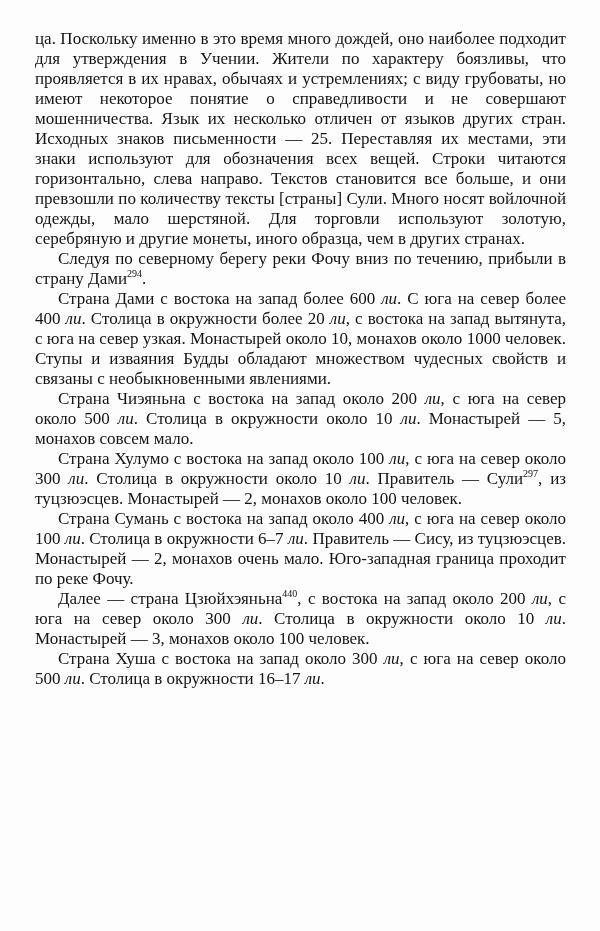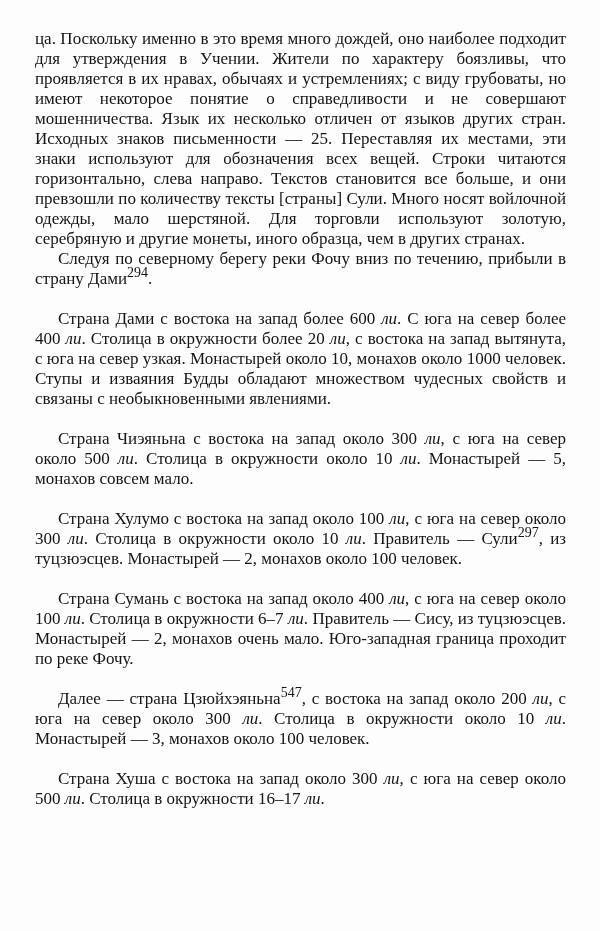--- a/index.html
+++ b/index.html
@@ -27,47 +27,46 @@
     text-align: justify;
   }
   p.para {
     margin: 0;
     padding: 0;
   }
   p.para.indent {
     text-indent: 23px;
   }
   p.para.gap {
-    margin-top: 20px;
   }
   .it {
     font-style: italic;
   }
   sup.fn {
-    font-size: 14px;
+    font-size: 10px;
     line-height: 0;
     vertical-align: super;
   }
   .page-number {
     position: absolute;
     left: 34px;
     top: 872px;
     font-size: 16px;
     line-height: 20px;
     color: #b91c1c;
   }
 </style>
 </head>
 <body>
 
 <div class="page">
   <div class="text-block" id="text-container">
       <p class="para"><span>ца. Поскольку именно в это время много дождей, оно наиболее подходит для утверждения в Учении. Жители по характеру боязливы, что проявляется в их нравах, обычаях и устремлениях; с виду грубоваты, но имеют некоторое понятие о справедливости и не совершают мошенничества. Язык их несколько отличен от языков других стран. Исходных знаков письменности — 25. Переставляя их местами, эти знаки используют для обозначения всех вещей. Строки читаются горизонтально, слева направо. Текстов становится все больше, и они превзошли по количеству тексты [страны] Сули. Много носят войлочной одежды, мало шерстяной. Для торговли используют золотую, серебряную и другие монеты, иного образца, чем в других странах.</span></p>
       <p class="para indent"><span>Следуя по северному берегу реки Фочу вниз по течению, прибыли в страну Дами</span><sup class="fn">294</sup><span>.</span></p>
       <p class="para indent gap"><span>Страна Дами с востока на запад более 600 </span><span class="it">ли</span><span>. С юга на север более 400 </span><span class="it">ли</span><span>. Столица в окружности более 20 </span><span class="it">ли</span><span>, с востока на запад вытянута, с юга на север узкая. Монастырей около 10, монахов около 1000 человек. Ступы и изваяния Будды обладают множеством чудесных свойств и связаны с необыкновенными явлениями.</span></p>
-      <p class="para indent gap"><span>Страна Чиэяньна с востока на запад около 300 </span><span class="it">ли</span><span>, с юга на север около 500 </span><span class="it">ли</span><span>. Столица в окружности около 10 </span><span class="it">ли</span><span>. Монастырей — 5, монахов совсем мало.</span></p>
+      <p class="para indent gap"><span>Страна Чиэяньна с востока на запад около 200 </span><span class="it">ли</span><span>, с юга на север около 500 </span><span class="it">ли</span><span>. Столица в окружности около 10 </span><span class="it">ли</span><span>. Монастырей — 5, монахов совсем мало.</span></p>
       <p class="para indent gap"><span>Страна Хулумо с востока на запад около 100 </span><span class="it">ли</span><span>, с юга на север около 300 </span><span class="it">ли</span><span>. Столица в окружности около 10 </span><span class="it">ли</span><span>. Правитель — Сули</span><sup class="fn">297</sup><span>, из туцзюэсцев. Монастырей — 2, монахов около 100 человек.</span></p>
       <p class="para indent gap"><span>Страна Сумань с востока на запад около 400 </span><span class="it">ли</span><span>, с юга на север около 100 </span><span class="it">ли</span><span>. Столица в окружности 6–7 </span><span class="it">ли</span><span>. Правитель — Сису, из туцзюэсцев. Монастырей — 2, монахов очень мало. Юго-западная граница проходит по реке Фочу.</span></p>
-      <p class="para indent gap"><span>Далее — страна Цзюйхэяньна</span><sup class="fn">547</sup><span>, с востока на запад около 200 </span><span class="it">ли</span><span>, с юга на север около 300 </span><span class="it">ли</span><span>. Столица в окружности около 10 </span><span class="it">ли</span><span>. Монастырей — 3, монахов около 100 человек.</span></p>
+      <p class="para indent gap"><span>Далее — страна Цзюйхэяньна</span><sup class="fn">440</sup><span>, с востока на запад около 200 </span><span class="it">ли</span><span>, с юга на север около 300 </span><span class="it">ли</span><span>. Столица в окружности около 10 </span><span class="it">ли</span><span>. Монастырей — 3, монахов около 100 человек.</span></p>
       <p class="para indent gap"><span>Страна Хуша с востока на запад около 300 </span><span class="it">ли</span><span>, с юга на север около 500 </span><span class="it">ли</span><span>. Столица в окружности 16–17 </span><span class="it">ли</span><span>.</span></p>
     </div>
   <div class="page-number">160</div>
 </div>
 
 </body></html>

